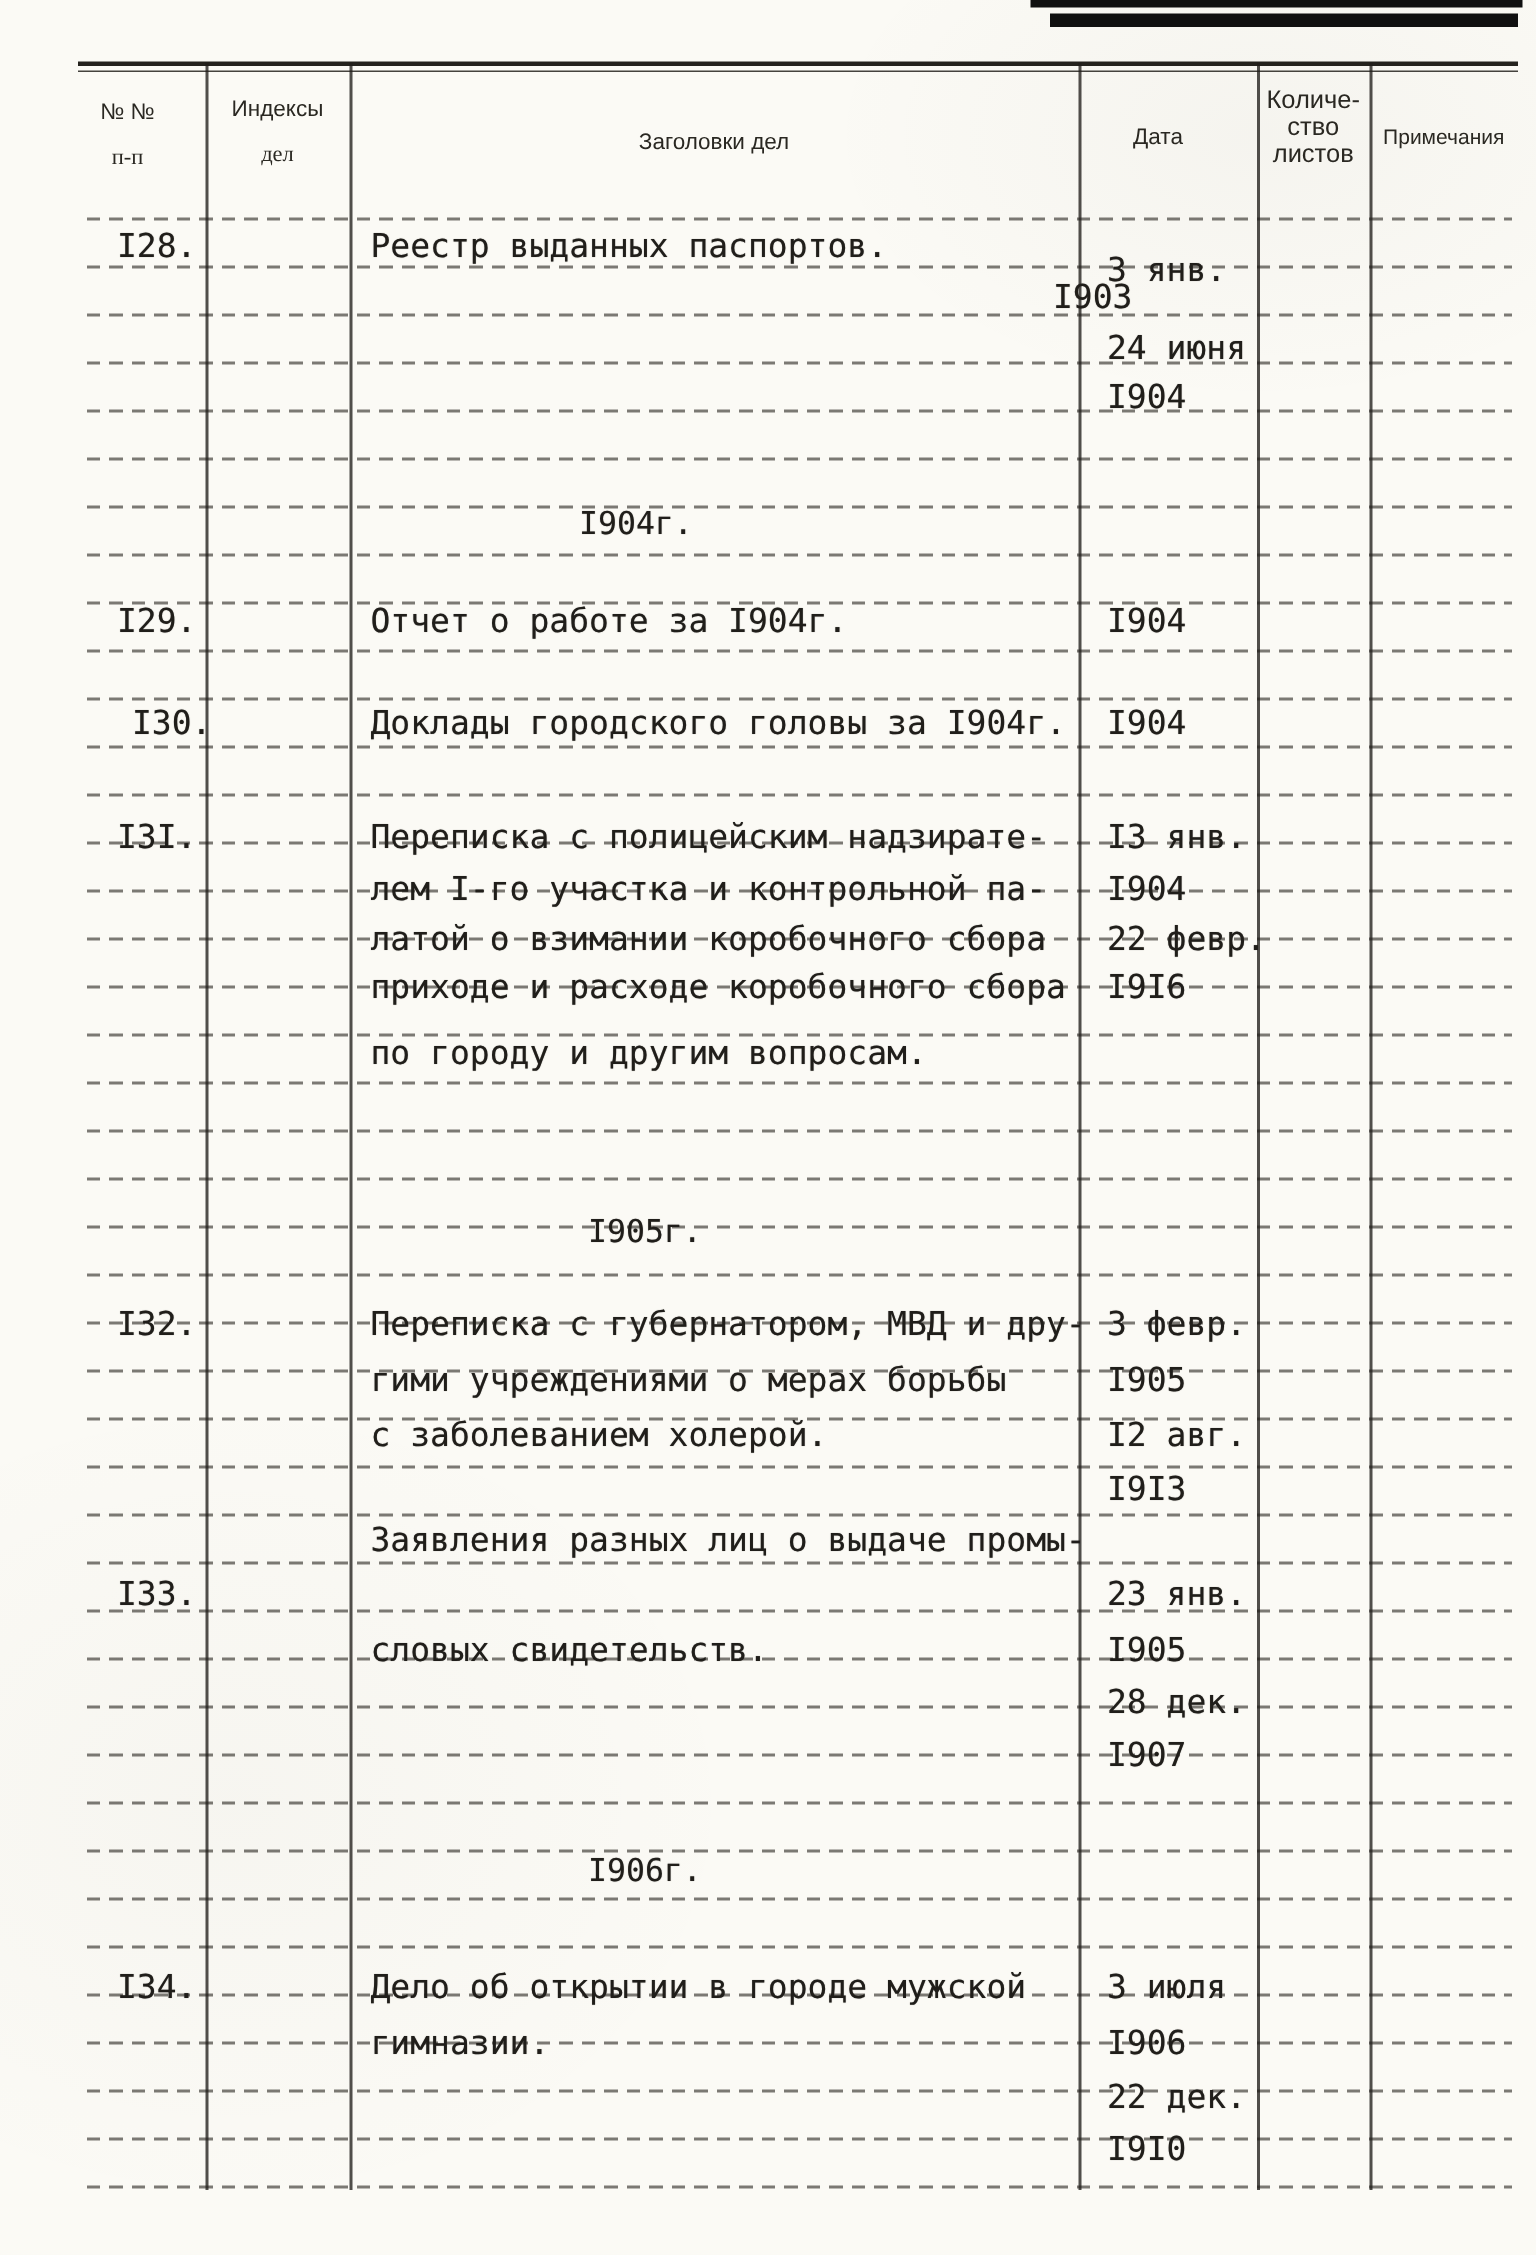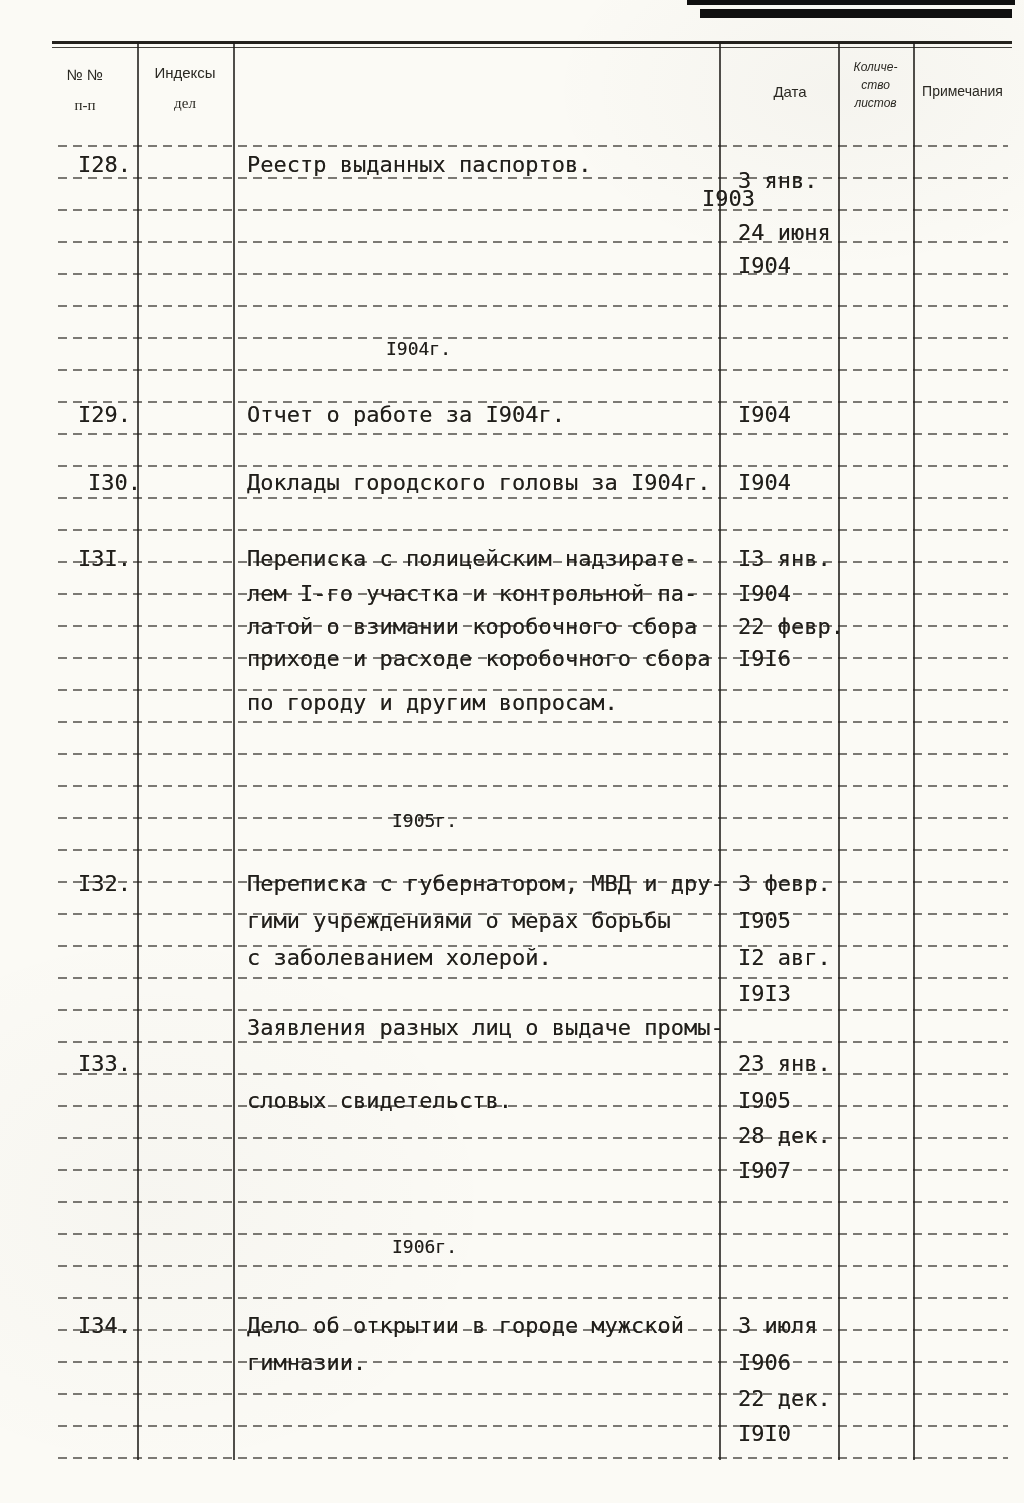--- a/index.html
+++ b/index.html
@@ -36,31 +36,31 @@
     background:repeating-linear-gradient(90deg,
       rgba(38,35,29,0.60) 0 9px, transparent 9px 15px);
   }
 
   
   .hdr {
     position:absolute;
     font-family:"Liberation Sans", sans-serif;
     font-size:15px; color:#2a2822; text-align:center; line-height:17px;
   }
-  .hdr.small { font-size:12px; line-height:18px;font-style:italic; }
+  .hdr.small { font-size:17px; line-height:18px; }
   .gap { margin-top:14px;font-family:Liberation Serif, serif; }
 
   
   .tw {
     position:absolute;
     font-size:22px; line-height:26px; white-space:pre;
     color:var(--ink, #201e1a);
     text-shadow:0 0 0.6px rgba(32,30,26,0.55);
   }
-  .tw.heading { font-size:18px; }
+  .tw.heading { font-size:21px; }
 </style>
 </head>
 <body>
 
 <div class="page">
 
   <div class="redaction-bar bar-a"></div>
   <div class="redaction-bar bar-b"></div>
 
   <div class="topline thick"></div>
@@ -118,21 +118,22 @@
   <div class="vline" style="left:913px"></div>
 
   <div class="hdr" style="left:30px; top:66px; width:110px">
     <div>№ №</div>
     <div class="gap">п-п</div>
   </div>
   <div class="hdr" style="left:137px; top:64px; width:96px">
     <div>Индексы</div>
     <div class="gap">дел</div>
   </div>
-  <div class="hdr" style="left:737px; top:83px; width:106px">Дата</div>
+  <div class="hdr" style="left:233px; top:86px; width:486px">Заголовки дел</div>
+  <div class="hdr" style="left:719px; top:83px; width:106px">Дата</div>
   <div class="hdr small" style="left:838px; top:58px; width:75px">
     <div>Количе-</div>
     <div>ство</div>
     <div>листов</div>
   </div>
   <div class="hdr" style="left:913px; top:83px; width:99px; font-size:14px">Примечания</div>
 
   <div id="entries-layer">
       <div class="tw" style="left: 78px; top: 152px;">I28.</div>
       <div class="tw" style="left: 247px; top: 152px;">Реестр выданных паспортов.</div>

